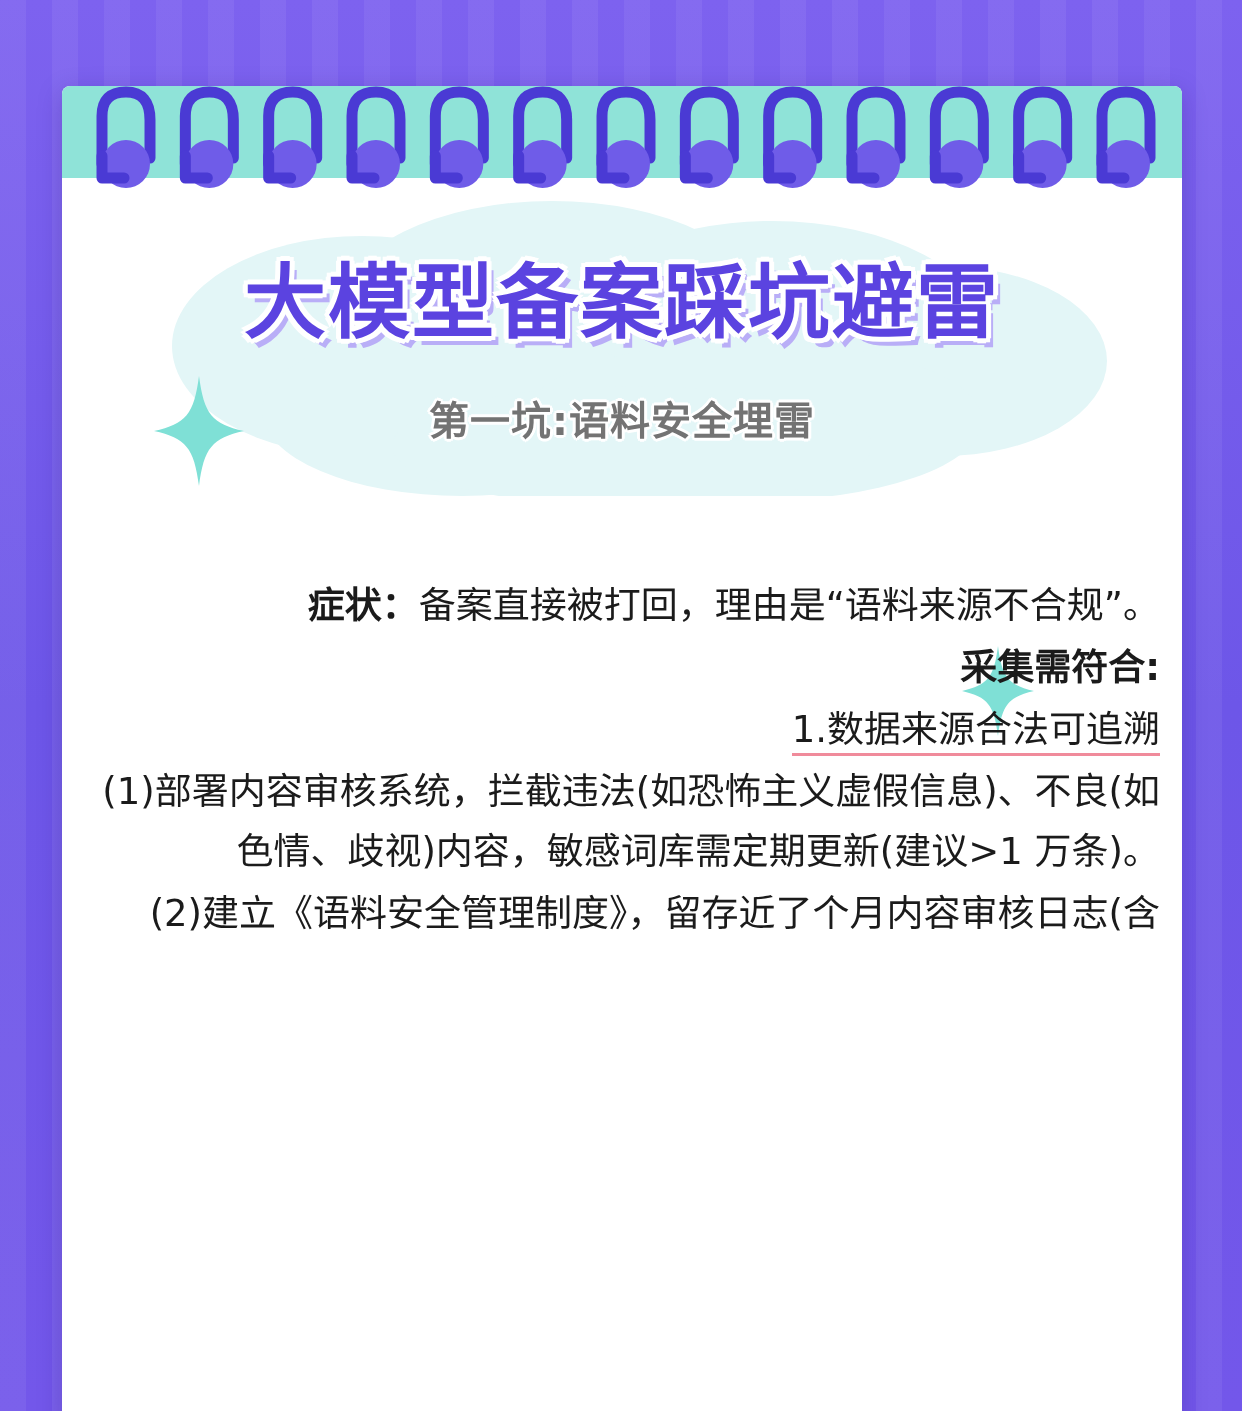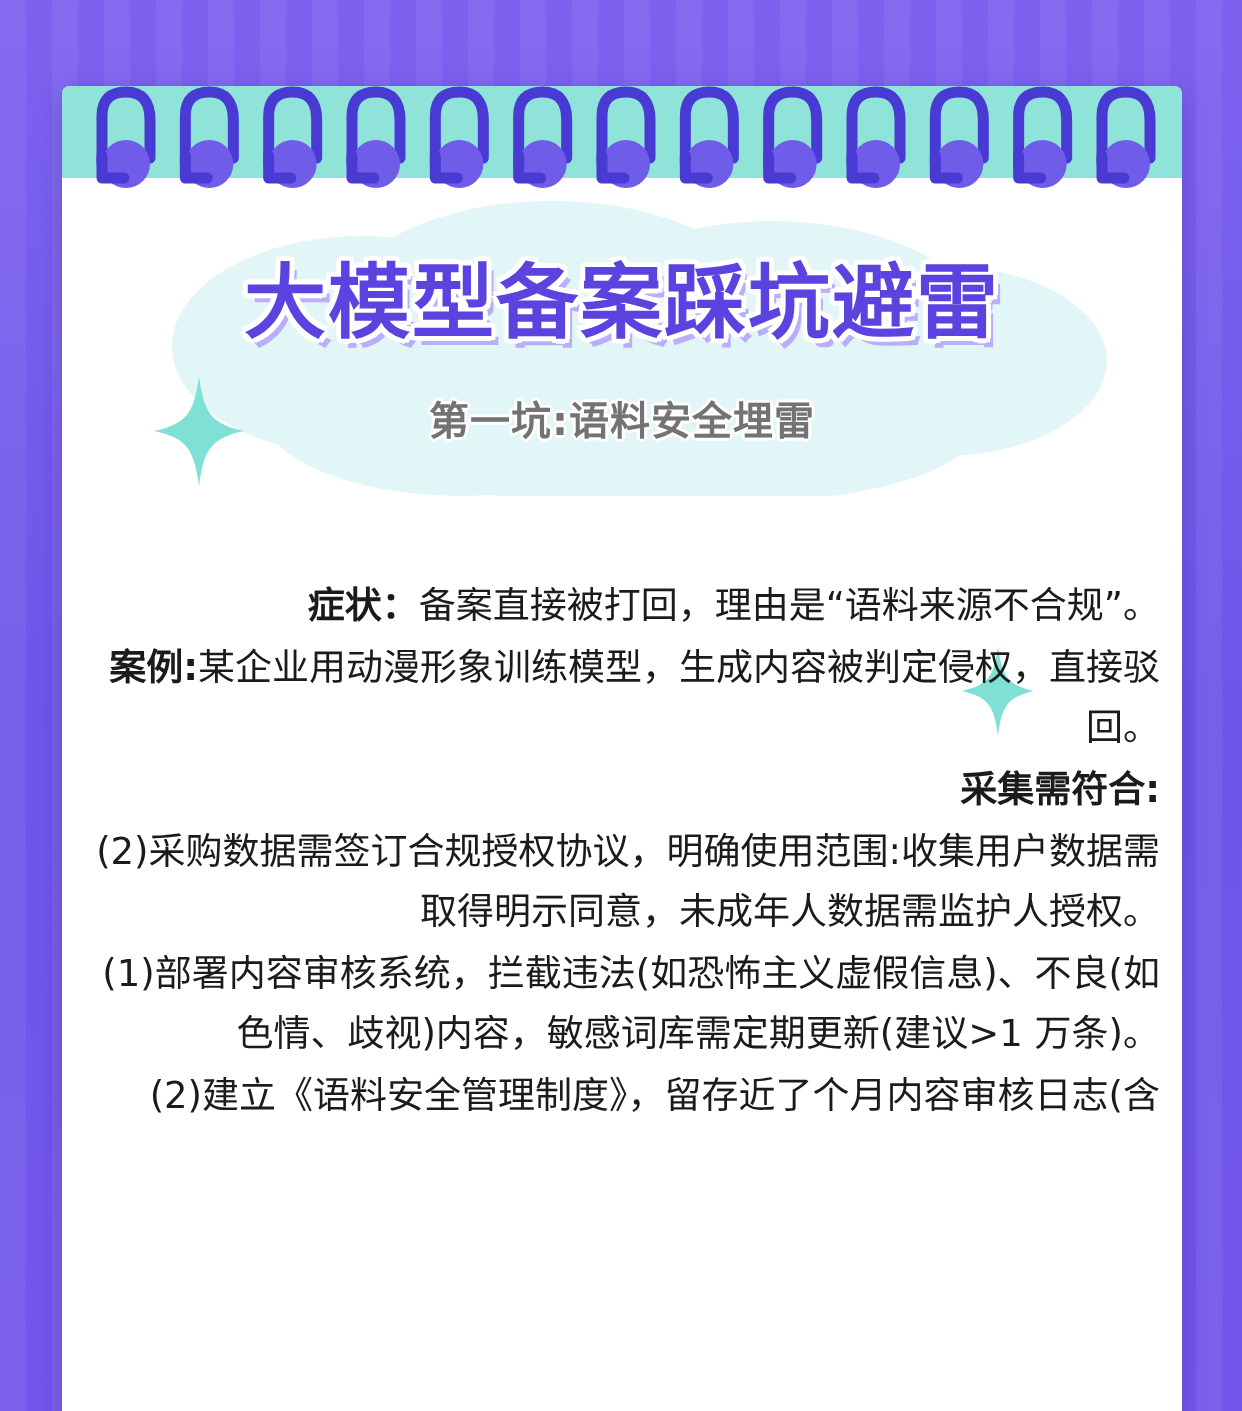--- a/index.html
+++ b/index.html
@@ -209,21 +209,20 @@
       <path d="M36 0 C40 31 46 39 72 45 C46 51 40 59 36 90 C32 59 26 51 0 45 C26 39 32 31 36 0 Z" fill="#7fe0d6"></path>
     </svg>
 
     <div class="title-wrap">
       <div class="main-title">大模型备案踩坑避雷</div>
       <div class="subtitle">第一坑:语料安全埋雷</div>
     </div>
 
     <div class="body-text" id="article-body">
         <p><span class="b">症状：</span><span>备案直接被打回，理由是“语料来源不合规”。</span></p>
-        <p><span class="b">案例:</span><span>某企业用动漫形象训练模型，生成内容被判定侵权，直接驳回。</span></p>
         <p><span class="b">采集需符合:</span></p>
-        <p><span>(2)采购数据需签订合规授权协议，明确使用范围:收集用户数据需取得明示同意，未成年人数据需监护人授权。</span></p>
+        <p><span class="u-red">1.数据来源合法可追溯</span></p>
         <p><span>(1)部署内容审核系统，拦截违法(如恐怖主义虚假信息)、不良(如色情、歧视)内容，敏感词库需定期更新(建议&gt;1 万条)。</span></p>
         <p><span>(2)建立《语料安全管理制度》，留存近了个月内容审核日志(含</span></p>
       </div>
 
   </div>
 </div>
 
 </body></html>

